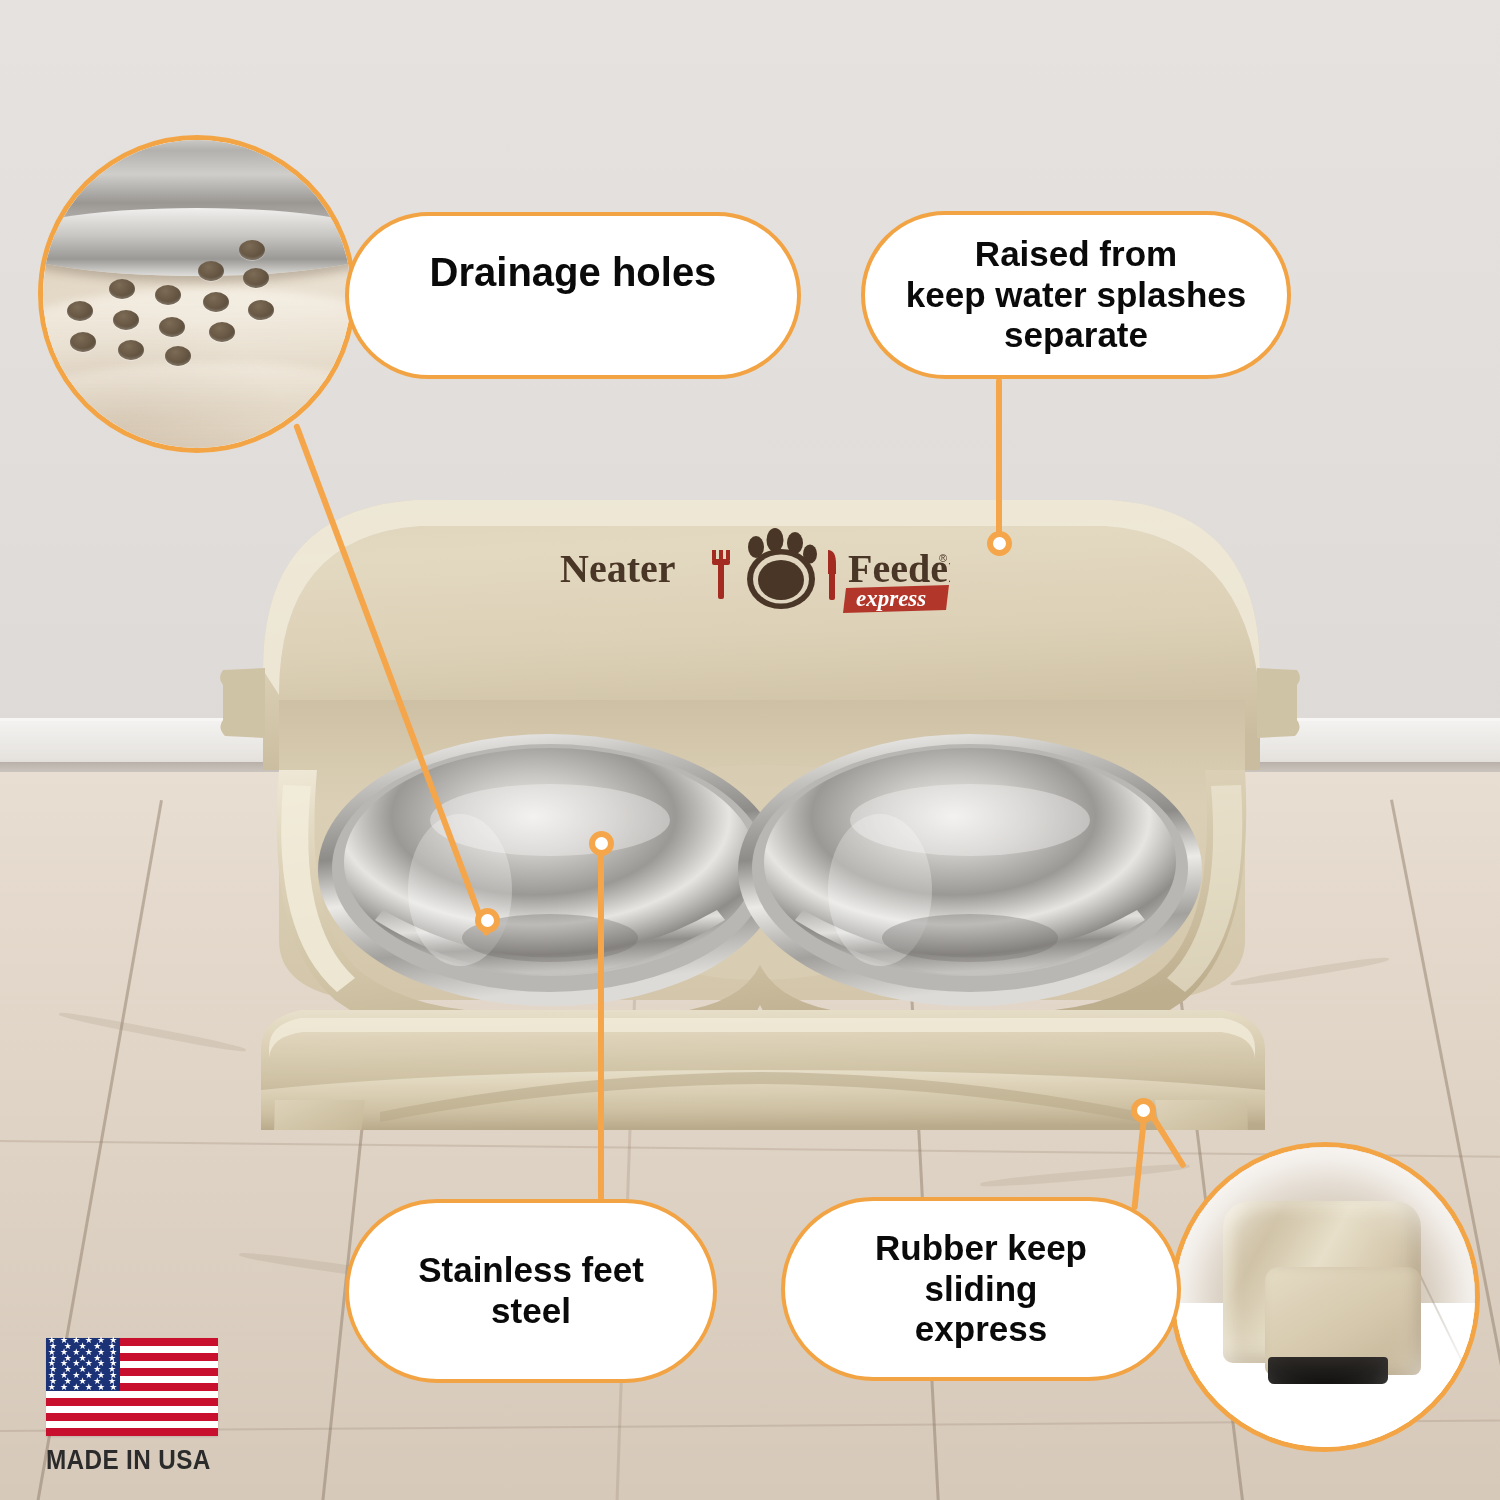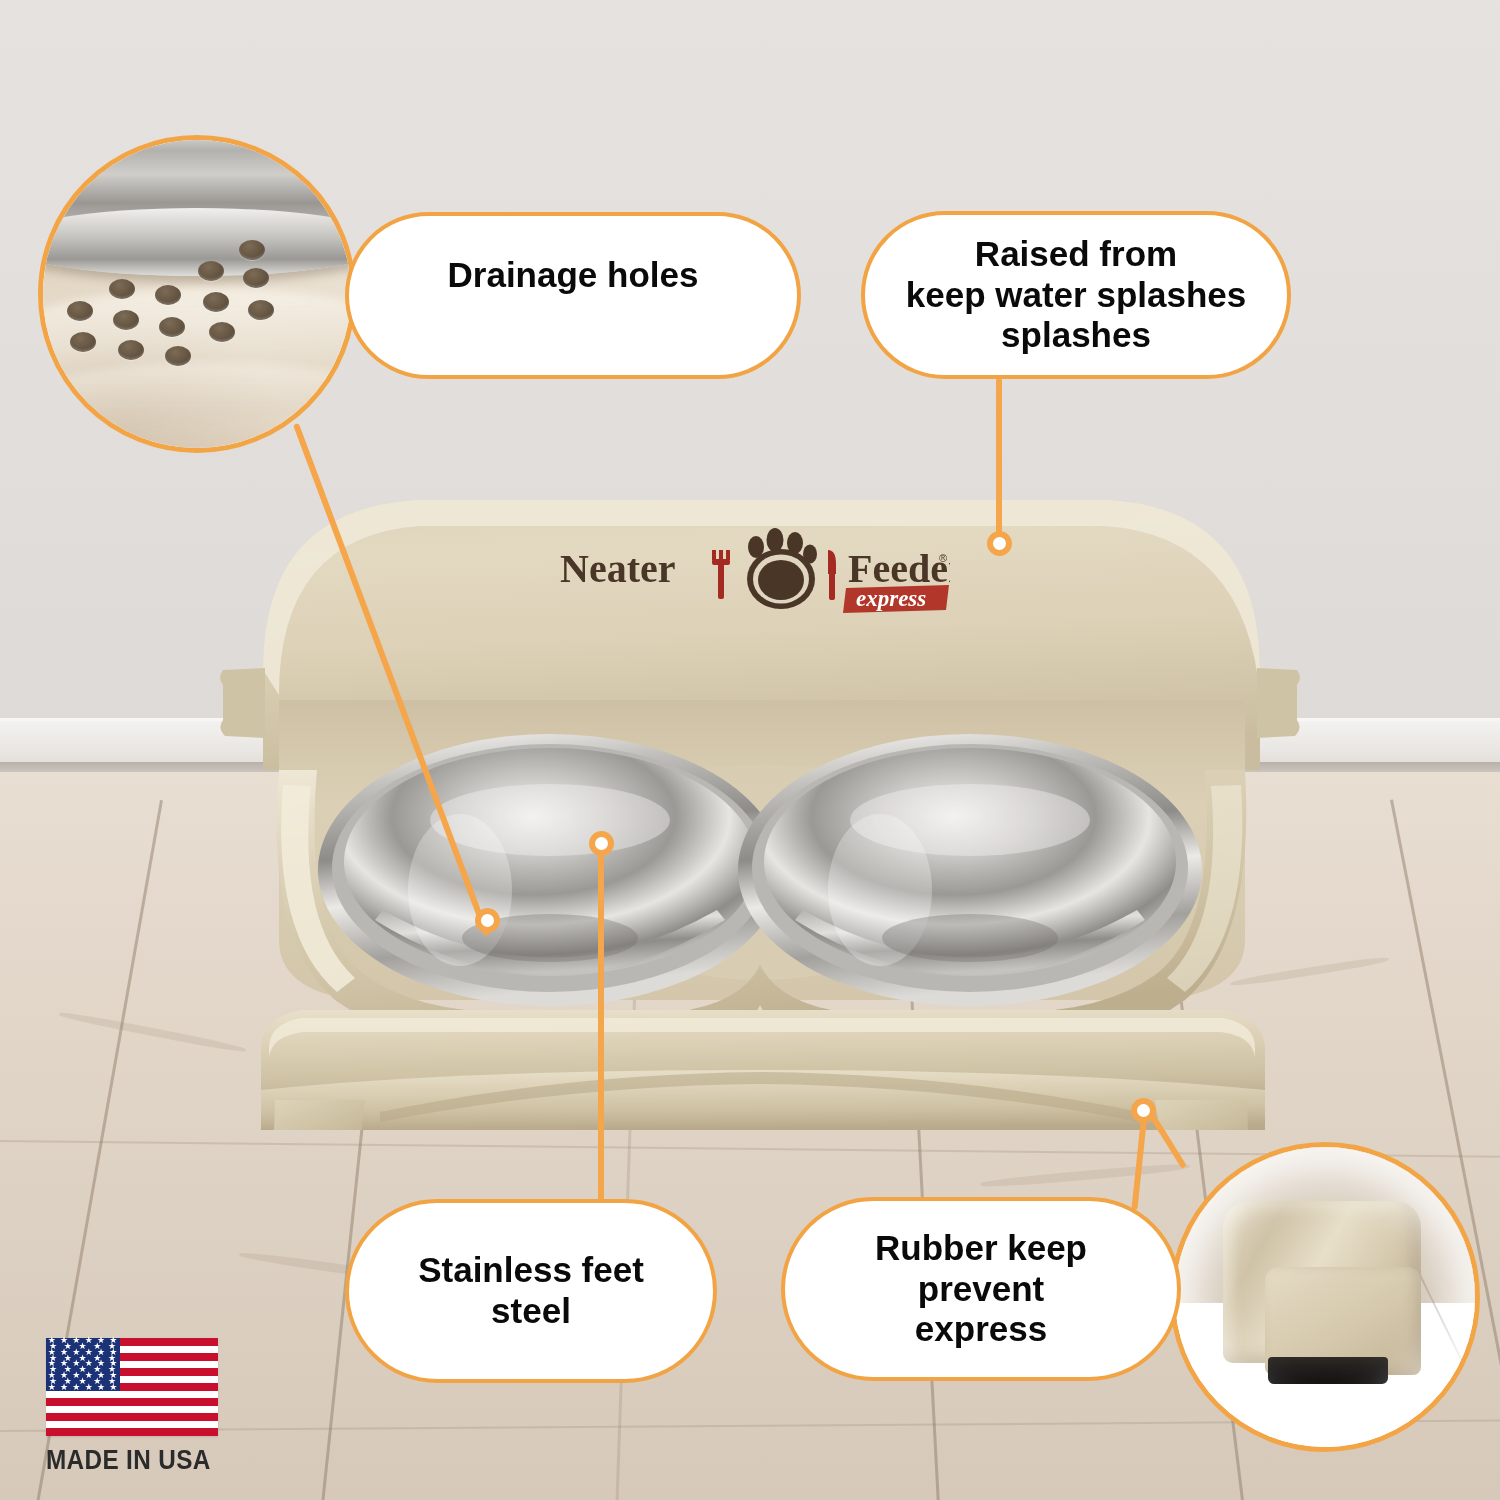--- a/index.html
+++ b/index.html
@@ -72,21 +72,21 @@
     position:absolute;
     background:#ffffff;
     border:4px solid #f2a445;
     display:flex; align-items:center; justify-content:center;
     text-align:center;
     color:#0a0a0a;
     font-weight:bold;
     line-height:1.16;
     z-index:30;
   }
-  .b1 { left:345px; top:212px; width:456px; height:167px; border-radius:84px; font-size:35px; padding:0 14px; }
+  .b1 { left:345px; top:212px; width:456px; height:167px; border-radius:84px; font-size:40px; padding:0 14px; }
   .b2 { left:861px; top:211px; width:430px; height:168px; border-radius:84px; font-size:35px; padding:0 14px; }
   .b3 { left:345px; top:1199px; width:372px; height:184px; border-radius:92px; font-size:35px; padding:0 16px; }
   .b4 { left:781px; top:1197px; width:400px; height:184px; border-radius:92px; font-size:35px; padding:0 16px; }
 
   
   .conn { position:absolute; background:#f5a64a; z-index:20; transform-origin:top left; border-radius:3px; }
   .dot {
     position:absolute; width:25px; height:25px; border-radius:50%;
     background:#ffffff; border:6px solid #f5a64a; z-index:31;
   }
@@ -416,35 +416,35 @@
     <div>
       <span>Drainage holes</span><br>
       <br>
     </div>
   </div>
 
   <div class="bubble b2">
     <div>
       <span>Raised from</span><br>
       <span>keep water splashes</span><br>
-      <span>splashes</span>
+      <span>separate</span>
     </div>
   </div>
 
   <div class="bubble b3">
     <div>
       <span>Stainless feet</span><br>
       <span>steel</span>
     </div>
   </div>
 
   <div class="bubble b4">
     <div>
       <span>Rubber keep</span><br>
-      <span>prevent</span><br>
+      <span>sliding</span><br>
       <span>express</span>
     </div>
   </div>
 
 
   <div class="usa">
     <div class="flag">
       <div class="stripe" style="top:0px;"></div>
       <div class="stripe" style="top:15.08px;"></div>
       <div class="stripe" style="top:30.16px;"></div>

